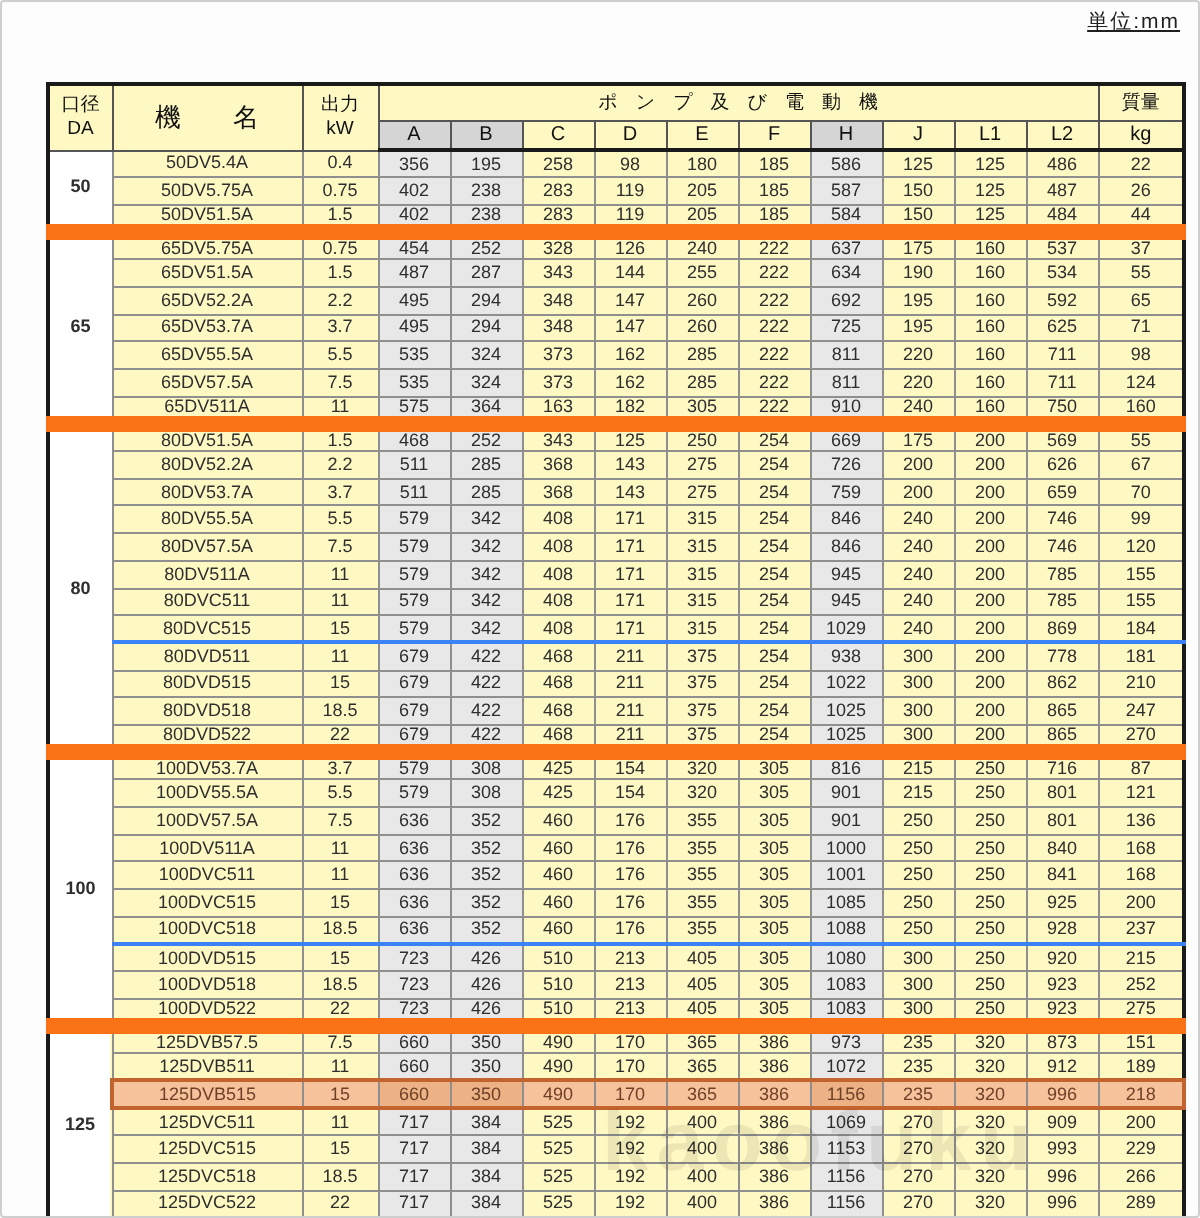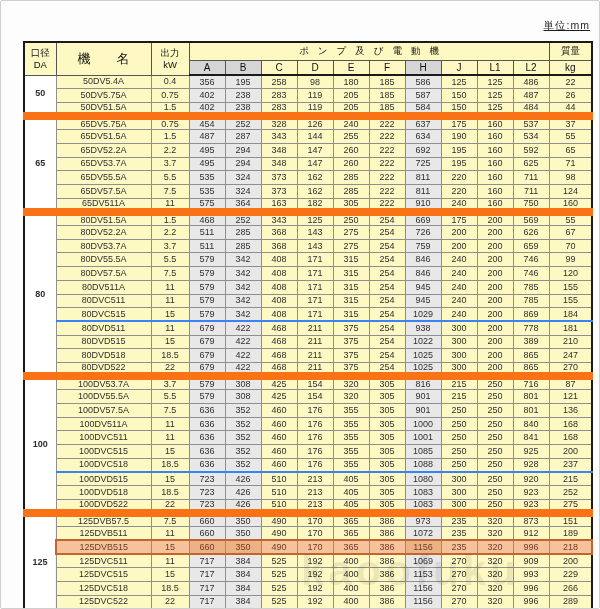--- a/index.html
+++ b/index.html
@@ -7,21 +7,21 @@
     position:relative;
     width:598px;height:607px;
     border:1px solid #cfcfcf;
     border-radius:2px;
     background:#fdfdfd;
     font-family:"Liberation Sans","DejaVu Sans",sans-serif;
     color:#2e2e2e;
     overflow:hidden;
   }
   .unit-label{
-    position:absolute;top:18px;right:9px;
+    position:absolute;top:3px;right:9px;
     font-size:10.5px;letter-spacing:1px;
     text-decoration:underline;
     color:#1f1f1f;
   }
   table.spec{
     position:absolute;left:22px;top:40px;
     width:568px;
     border-collapse:collapse;
     table-layout:fixed;
     border:2px solid #1a1a1a;
@@ -428,21 +428,21 @@
           <td class="kw">15</td>
           <td class="shade dim-first">679</td>
           <td class="shade">422</td>
           <td>468</td>
           <td>211</td>
           <td>375</td>
           <td>254</td>
           <td class="shade">1022</td>
           <td>300</td>
           <td>200</td>
-          <td>389</td>
+          <td>862</td>
           <td class="mass">210</td>
         </tr>
         <tr class="data-row">
           <td class="model">80DVD518</td>
           <td class="kw">18.5</td>
           <td class="shade dim-first">679</td>
           <td class="shade">422</td>
           <td>468</td>
           <td>211</td>
           <td>375</td>

